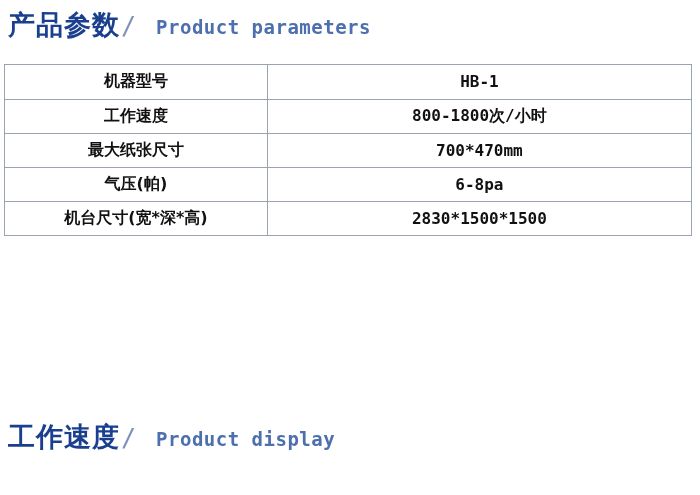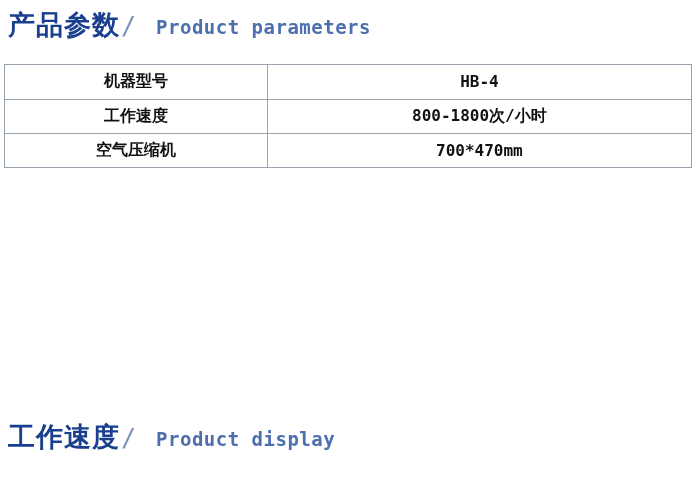--- a/index.html
+++ b/index.html
@@ -110,29 +110,37 @@
     <span class="head-cn">产品参数</span>
     <span class="head-slash">/</span>
     <span class="head-en">Product parameters</span>
   </div>
 
   <div class="table-wrap">
     <table class="spec">
       <tbody>
         <tr>
           <td class="label">机器型号</td>
-          <td class="value">HB-4</td>
+          <td class="value">HB-1</td>
         </tr>
         <tr>
           <td class="label">工作速度</td>
           <td class="value">800-1800次/小时</td>
         </tr>
         <tr>
-          <td class="label">空气压缩机</td>
+          <td class="label">最大纸张尺寸</td>
           <td class="value">700*470mm</td>
+        </tr>
+        <tr>
+          <td class="label">气压(帕)</td>
+          <td class="value">6-8pa</td>
+        </tr>
+        <tr>
+          <td class="label">机台尺寸(宽*深*高)</td>
+          <td class="value">2830*1500*1500</td>
         </tr>
       </tbody>
     </table>
   </div>
 
   <div class="section-head bottom-head">
     <span class="head-cn">工作速度</span>
     <span class="head-slash">/</span>
     <span class="head-en">Product display</span>
   </div>

